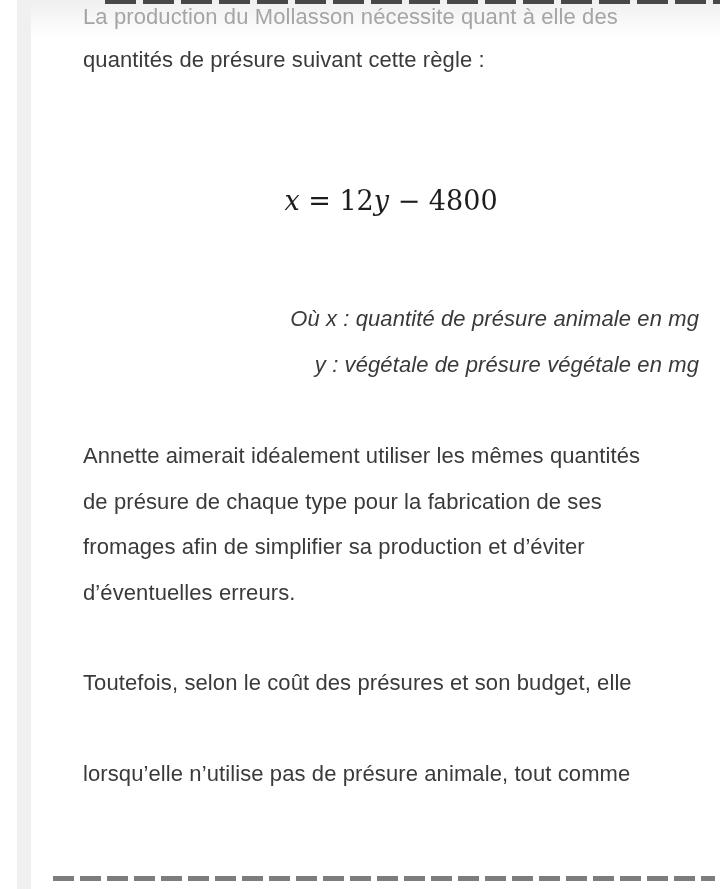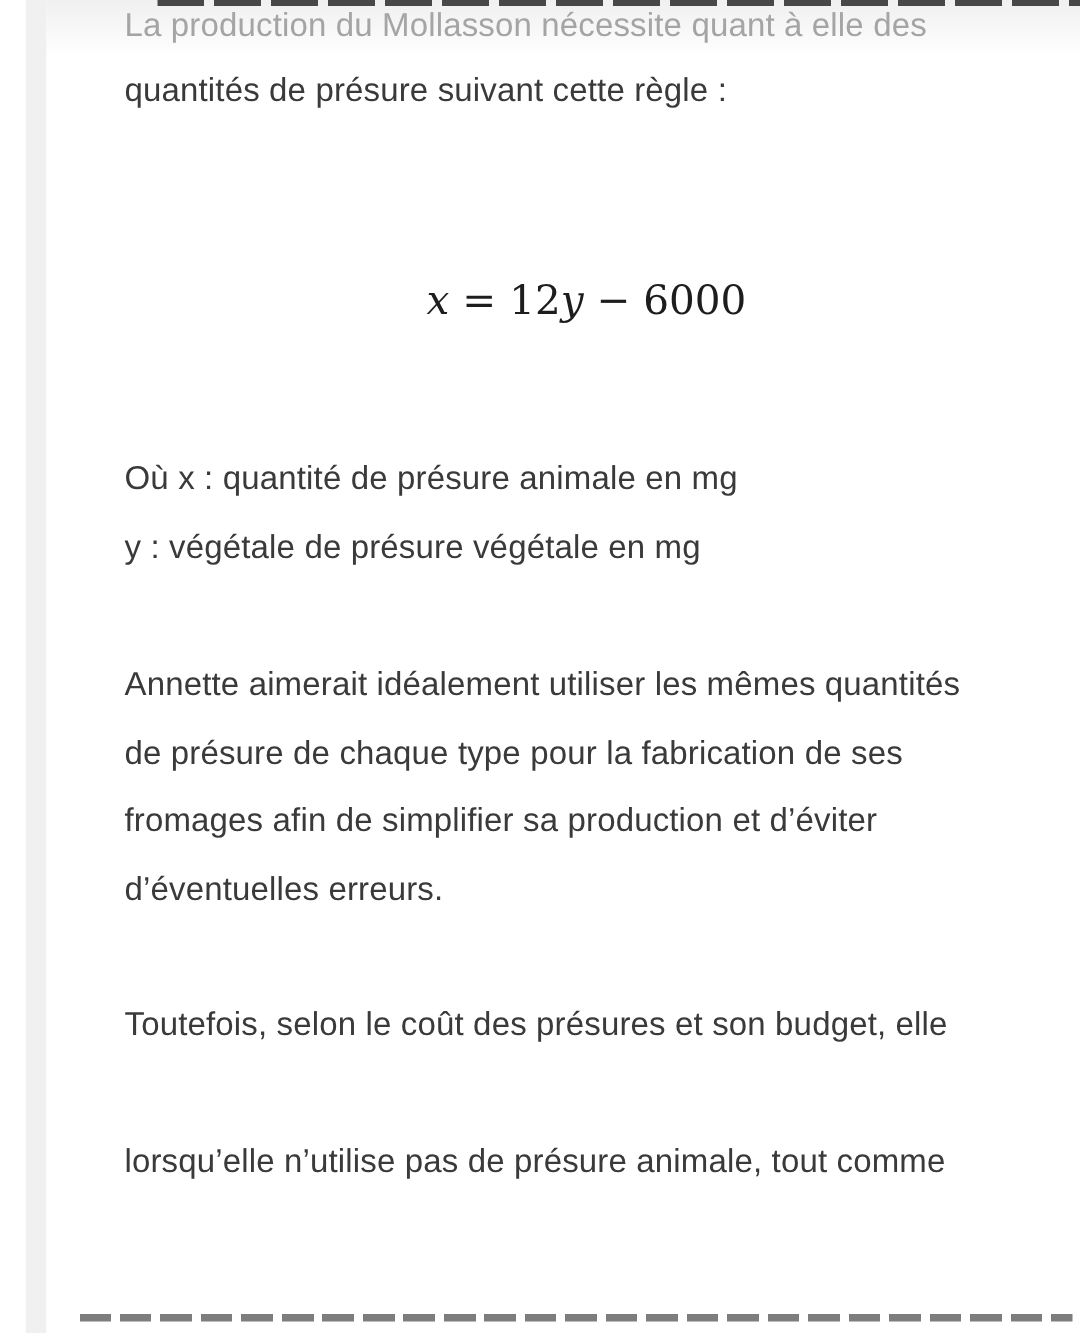--- a/index.html
+++ b/index.html
@@ -73,21 +73,21 @@
     width: 616px;
     height: 45px;
     line-height: 45px;
     font-size: 22px;
     letter-spacing: 0.1px;
     color: #3a3a3a;
     white-space: nowrap;
     z-index: 3;
   }
   .line.faded { color: #a2a2a2; }
-  .line.centered { text-align: left; }
+  .line.centered { text-align: right; font-style: italic; }
   .formula {
     position: absolute;
     left: 52px;
     top: 178px;
     width: 616px;
     height: 45px;
     line-height: 45px;
     text-align: center;
     font-family: "DejaVu Serif", serif;
     font-size: 27px;
@@ -103,21 +103,21 @@
 
   <div class="rail rail-left"></div>
   <div class="rail rail-right"></div>
 
   <div class="content">
 
     <div class="line faded" style="top:-6px">La production du Mollasson nécessite quant à elle des</div>
     <div class="line" style="top:37px">quantités de présure suivant cette règle :</div>
 
     <div class="formula">
-      <span class="mi">x</span><span> = </span><span>12</span><span class="mi">y</span><span> − </span><span>6000</span>
+      <span class="mi">x</span><span> = </span><span>12</span><span class="mi">y</span><span> − </span><span>4800</span>
     </div>
 
     <div class="line centered" style="top:296px">Où x : quantité de présure animale en mg</div>
     <div class="line centered" style="top:342px">y : végétale de présure végétale en mg</div>
 
     <div class="line" style="top:433px">Annette aimerait idéalement utiliser les mêmes quantités</div>
     <div class="line" style="top:479px">de présure de chaque type pour la fabrication de ses</div>
     <div class="line" style="top:524px">fromages afin de simplifier sa production et d’éviter</div>
     <div class="line" style="top:660px">Toutefois, selon le coût des présures et son budget, elle</div>
 

